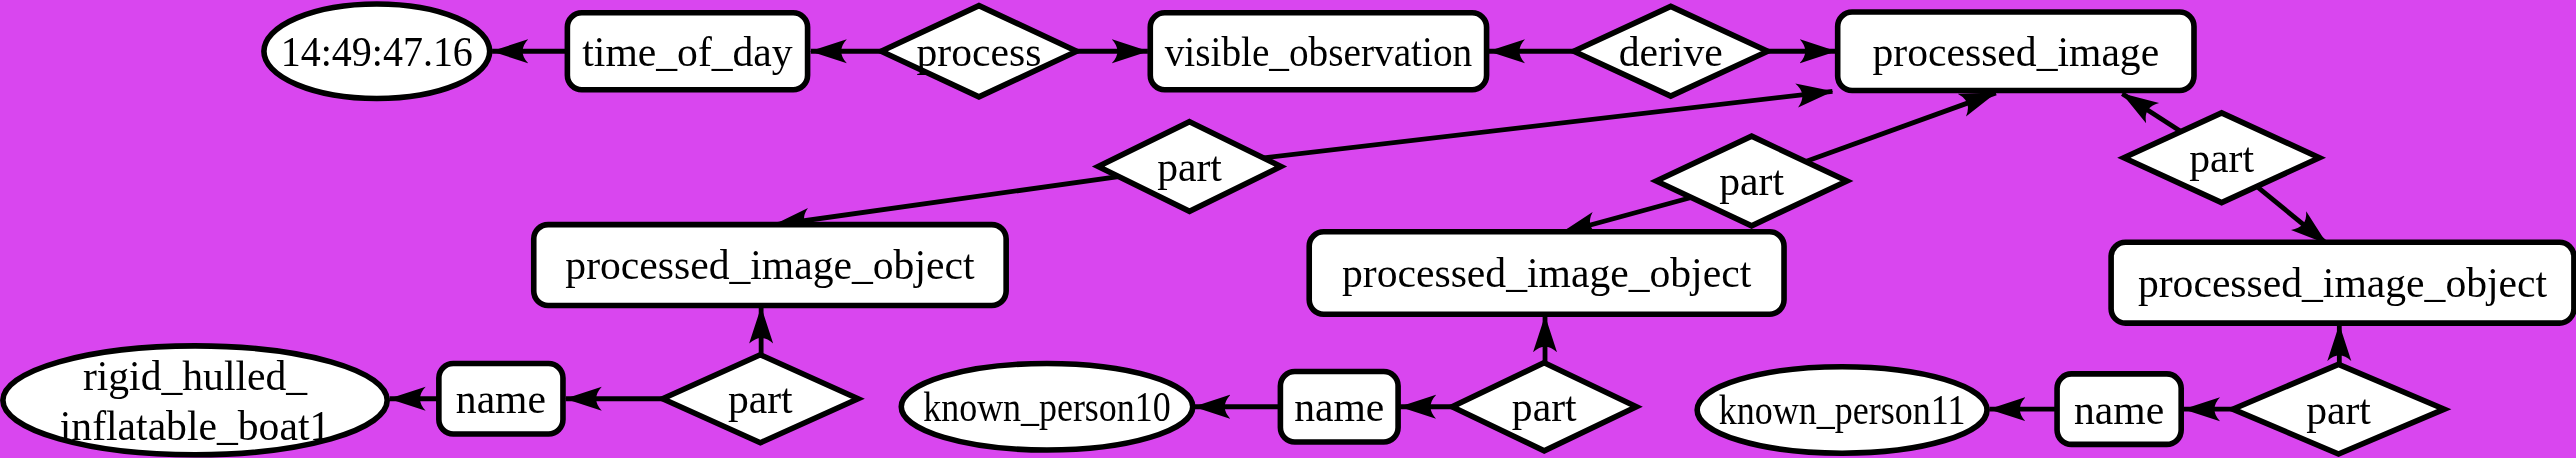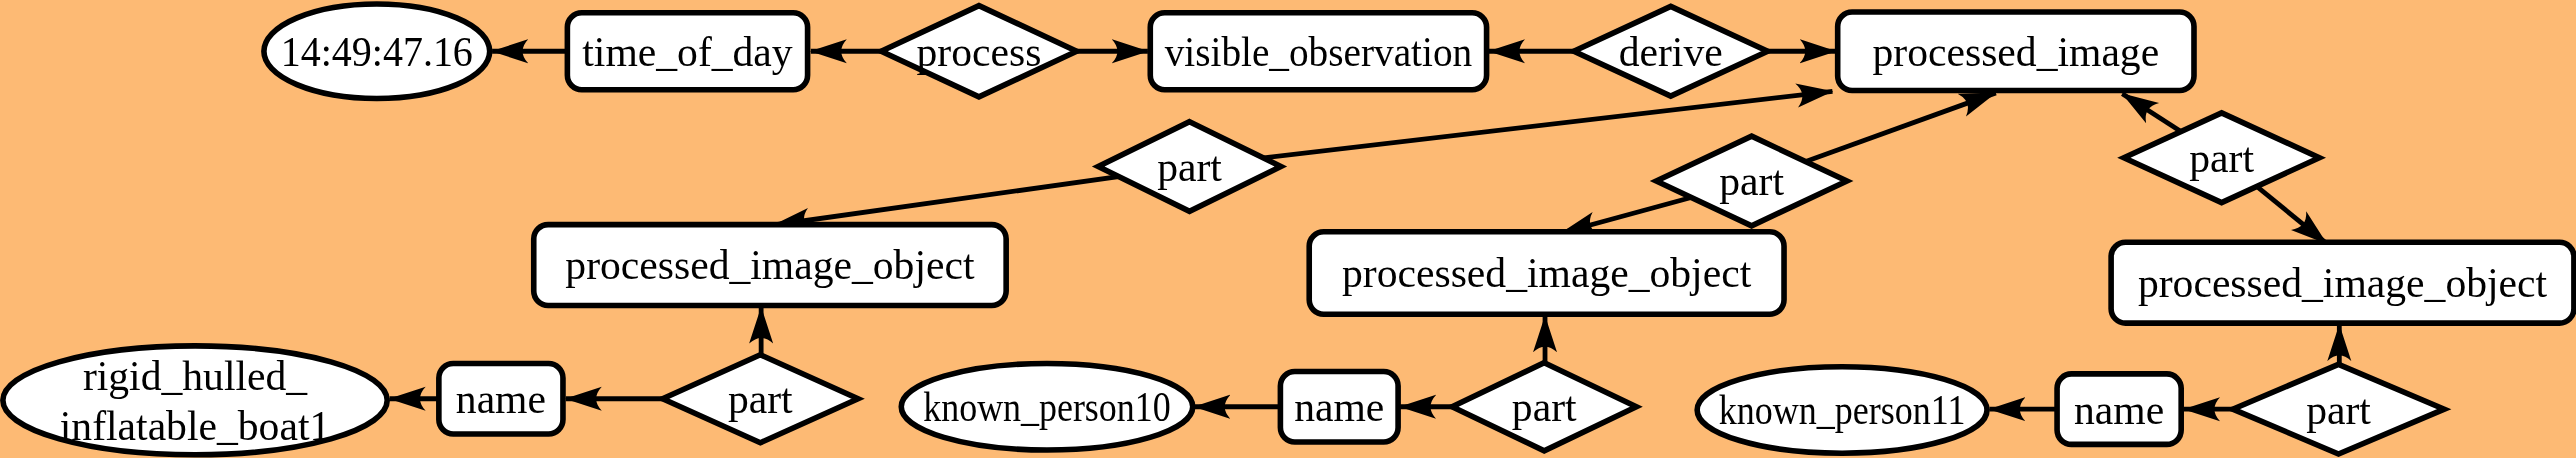--- a/index.html
+++ b/index.html
@@ -3,21 +3,21 @@
 <meta charset="utf-8">
 <style>
   html, body {
     margin: 0;
     padding: 0;
     background: #ffffff;
   }
   .stage {
     width: 2576px;
     height: 458px;
-    background: #fdba74;
+    background: #d946ef;
     overflow: hidden;
   }
   svg {
     display: block;
   }
   .node-label {
     font-family: "Liberation Serif", "DejaVu Serif", serif;
     font-size: 52px;
     fill: #000000;
   }

